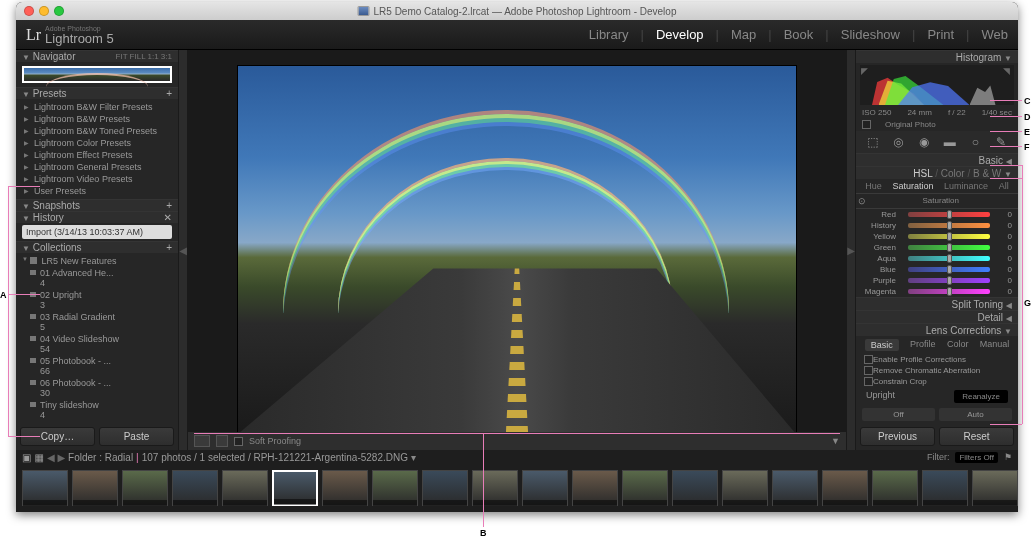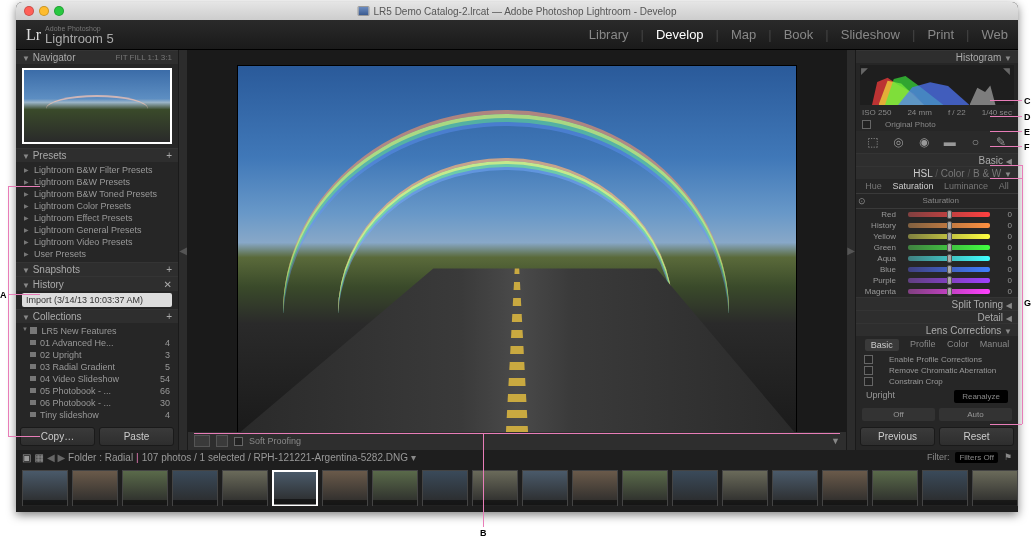--- a/index.html
+++ b/index.html
@@ -32,21 +32,21 @@
 .center { flex: 1; background: #1a1a1a; display: flex; align-items: center; justify-content: center; position: relative; }
 .panel-header { height: 16px; background: #2e2e2e; display: flex; align-items: center; justify-content: space-between; padding: 0 6px; color: #aaa; font-size: 10px; cursor: pointer; border-top: 1px solid #343434; }
 .panel-header .tri { color: #888; font-size: 8px; }
 .nav-thumb { margin: 4px auto; width: 150px; height: 85px; background: linear-gradient(to bottom, #3b6ca8 0%, #5d8ec2 40%, #9ab4c8 45%, #3a4a2a 55%, #2a2a2a 100%); border: 2px solid #fff; position: relative; }
 .nav-thumb::before { content: ''; position: absolute; top: 35%; left: 15%; right: 15%; height: 12px; border-radius: 50% 50% 0 0/100% 100% 0 0; border-top: 2px solid rgba(255,200,180,0.7); }
 .preset-list { padding: 2px 0; font-size: 9px; color: #999; }
 .preset-item { padding: 1px 0 1px 18px; cursor: pointer; position: relative; }
 .preset-item::before { content: '▶'; position: absolute; left: 8px; font-size: 6px; top: 2px; color: #777; }
 .history-item { margin: 2px 6px; padding: 2px 4px; background: #ddd; color: #333; font-size: 9px; border-radius: 2px; }
 .coll-list { padding: 2px 0; font-size: 9px; color: #999; }
-.coll-item { display: flex; justify-content: space-between; padding: 1px 8px 1px 24px; cursor: pointer; position: relative; }
+.coll-item { display: flex; justify-content: space-between; padding: 1px 8px 1px 24px; cursor: pointer; position: relative; flex-direction: column; }
 .coll-item::before { content: ''; position: absolute; left: 14px; top: 3px; width: 6px; height: 5px; background: #777; }
 .coll-folder { padding: 1px 8px 1px 14px; position: relative; }
 .coll-folder::before { content: '▼'; position: absolute; left: 6px; font-size: 6px; color: #777; }
 .bottom-btns { display: flex; gap: 4px; padding: 4px; margin-top: auto; }
 .btn { flex: 1; background: linear-gradient(#3a3a3a,#2e2e2e); border: 1px solid #1a1a1a; color: #ccc; font-size: 10px; padding: 3px; border-radius: 3px; text-align: center; cursor: pointer; }
 .main-image { width: 560px; height: 370px; background: linear-gradient(to bottom, #2a5a9a 0%, #4078b8 25%, #6898c8 40%, #88a8c8 48%, #5a6a3a 52%, #3a4a2a 60%, #2a2a2a 70%, #1a1a1a 100%); border: 1px solid #000; position: relative; overflow: hidden; }
 .rainbow1 { position: absolute; top: 12%; left: 8%; right: 12%; height: 55%; border-radius: 50% 50% 0 0/100% 100% 0 0; border-top: 4px solid rgba(255,150,100,0.6); box-shadow: inset 0 4px rgba(255,255,100,0.5), inset 0 8px rgba(100,255,100,0.4), inset 0 12px rgba(100,150,255,0.4); }
 .rainbow2 { position: absolute; top: 25%; left: 18%; right: 22%; height: 42%; border-radius: 50% 50% 0 0/100% 100% 0 0; border-top: 3px solid rgba(255,180,120,0.7); box-shadow: inset 0 3px rgba(255,255,120,0.6), inset 0 6px rgba(120,255,120,0.5), inset 0 9px rgba(120,170,255,0.5); }
 .road { position: absolute; bottom: 0; left: 0; right: 0; height: 45%; background: linear-gradient(to right, #2a2a2a 0%, #3a3a3a 40%, #4a4a4a 50%, #3a3a3a 60%, #2a2a2a 100%); clip-path: polygon(35% 0, 75% 0, 100% 100%, 0 100%); }
 .road-line { position: absolute; bottom: 0; left: 48%; width: 4%; height: 45%; background: repeating-linear-gradient(to top, #c9a940 0, #c9a940 8px, transparent 8px, transparent 16px); clip-path: polygon(40% 0, 60% 0, 100% 100%, 0 100%); }
@@ -68,21 +68,21 @@
 .hsl-tabs { display: flex; justify-content: space-around; padding: 2px 4px; font-size: 9px; color: #777; border-bottom: 1px solid #3a3a3a; }
 .hsl-tabs .act { color: #ccc; }
 .sat-label { text-align: center; font-size: 8px; color: #888; padding: 2px; border-bottom: 1px solid #3a3a3a; }
 .slider-row { display: flex; align-items: center; padding: 1px 6px; gap: 12px; font-size: 8px; color: #999; }
 .slider-row .lbl { width: 34px; text-align: right; }
 .slider-track { flex: 1; height: 5px; border-radius: 2px; position: relative; }
 .slider-knob { position: absolute; top: -2px; left: 48%; width: 5px; height: 9px; background: #aaa; border-radius: 2px; border: 1px solid #555; }
 .slider-row .val { width: 10px; text-align: right; }
 .lens-tabs { display: flex; justify-content: space-around; padding: 3px; font-size: 9px; color: #888; }
 .lens-tabs .act { color: #ccc; background: #3a3a3a; padding: 1px 6px; border-radius: 2px; }
-.chk-row { display: flex; align-items: center; gap: 16px; padding: 1px 8px; font-size: 8px; color: #999; }
+.chk-row { display: flex; align-items: center; gap: 0; padding: 1px 8px; font-size: 8px; color: #999; }
 .upright-row { display: flex; justify-content: space-between; padding: 3px 10px; font-size: 9px; color: #999; }
 .small-btn { background: #000000; padding: 2px 8px; border-radius: 2px; color: #888; font-size: 8px; cursor: pointer; }
 .off-auto { display: flex; padding: 2px 6px; gap: 4px; }
 .oa-btn { flex: 1; background: #333; padding: 2px; text-align: center; font-size: 8px; color: #999; border-radius: 2px; cursor: pointer; }
 .filmstrip { height: 62px; background: #1e1e1e; display: flex; flex-direction: column; }
 .fs-info { height: 14px; display: flex; align-items: center; padding: 0 6px; font-size: 9px; color: #888; justify-content: space-between; }
 .fs-grid-icons { display: flex; gap: 3px; color: #999; align-items: center; }
 .fs-grid-icons span { font-size: 10px; }
 .fs-thumbs { flex: 1; display: flex; gap: 4px; padding: 2px 6px; overflow: hidden; align-items: center; }
 .thumb { width: 46px; height: 36px; background: linear-gradient(#4a5a6a, #3a3a2a); border: 1px solid #444; flex-shrink: 0; cursor: pointer; position: relative; }

